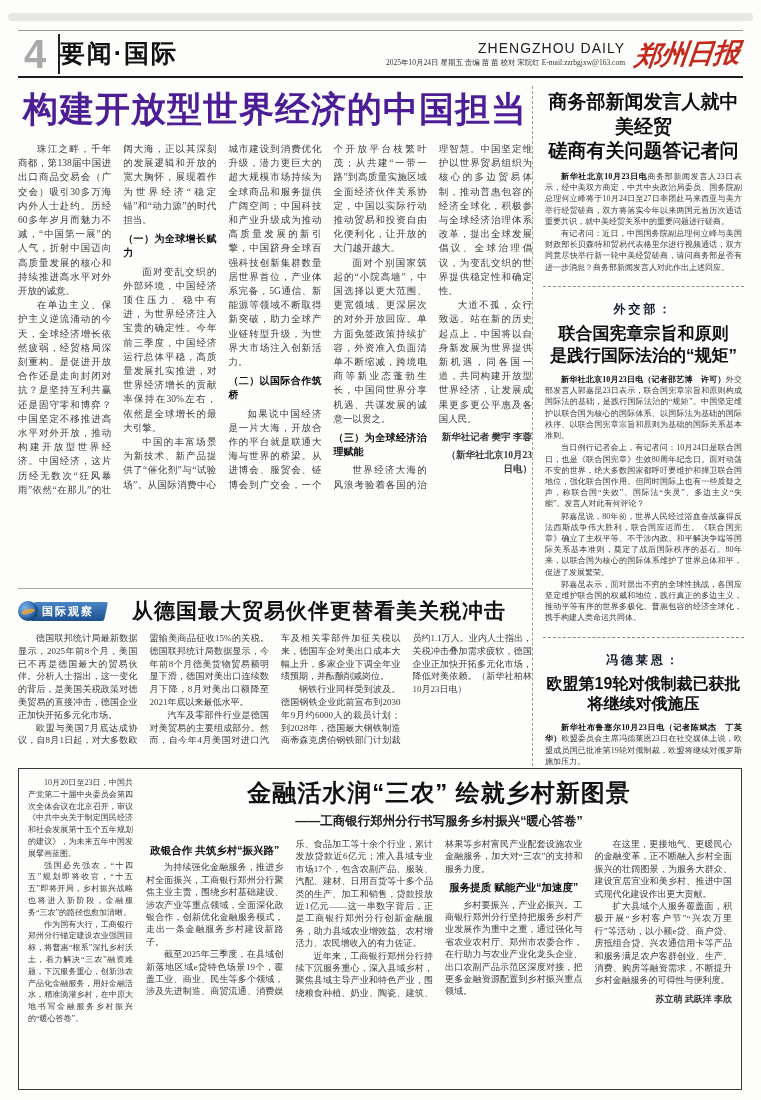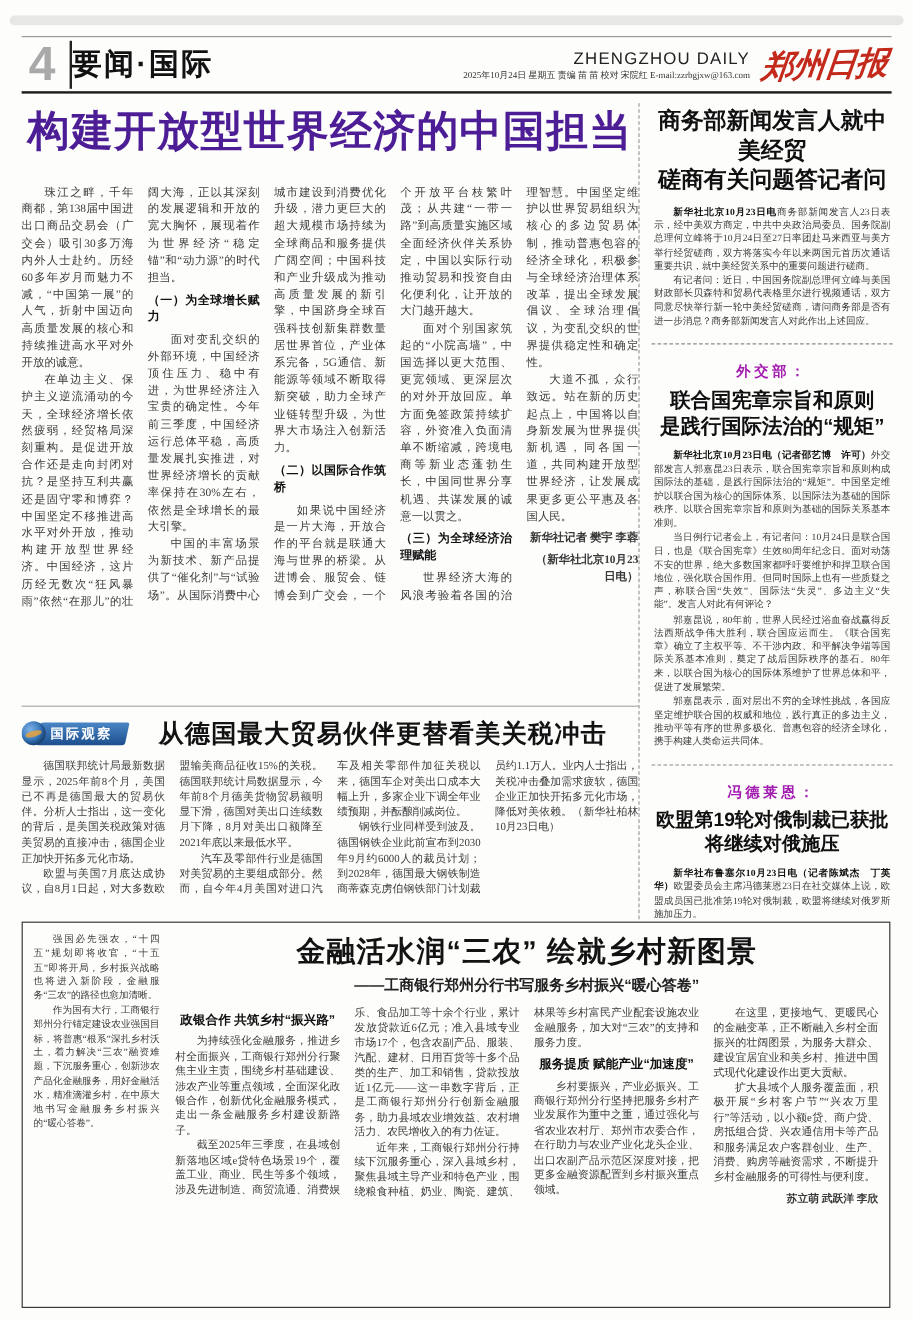--- a/index.html
+++ b/index.html
@@ -27,37 +27,37 @@
     font-family:"Liberation Sans",sans-serif; }
   .date-line { font-size:7.5px; color:#333; margin-top:2px; white-space:nowrap; }
   .masthead { font-size:27px; color:#c32a1c; font-weight:bold; font-style:italic;
     font-family:"Liberation Serif",serif; transform:skew(-8deg) rotate(-2deg);
     letter-spacing:-1px; padding-right:4px; }
 
   
   .main-headline { position:absolute; left:18px; top:86px; width:514px; height:48px;
     font-size:35px; font-weight:900; letter-spacing:1px; text-align:center;
     font-family:"Liberation Sans","DejaVu Sans",sans-serif; color:#4c1d95; }
-  .main-article { position:absolute; left:18px; top:154px; width:514px; height:440px;
+  .main-article { position:absolute; left:18px; top:142px; width:514px; height:440px;
     column-count:5; column-gap:12px; overflow:hidden;
     font-size:9.5px; line-height:14.2px; text-align:justify; color:#3a3a3a; }
   .main-article p, .middle-body p, .box-body p, .box-intro p, .art-body p
     { text-indent:2em; }
   .item-subhead { font-weight:bold; text-indent:0 !important; color:#111;
     font-family:"Liberation Sans",sans-serif; margin:5px 0 4px; font-size:10px; }
   .item-credit { text-align:right; text-indent:0 !important; font-weight:bold; margin-top:4px; }
   .item-authors { text-align:right; text-indent:0 !important; font-weight:bold; margin-top:6px; }
 
   
   .right-col { position:absolute; left:532px; top:86px; width:212px; height:680px;
     border-left:1px dashed #9b9b9b; padding-left:10px; overflow:hidden; }
   .r-art { padding:4px 2px 8px; }
   .r-sep { border-top:1px dashed #8a8a8a; margin:4px 0 6px; }
   .r-kicker { text-align:center; font-weight:bold; font-size:12px; letter-spacing:3px;
-    font-family:"Liberation Sans",sans-serif; margin:4px 0 5px; color:#a21caf; }
+    font-family:"Liberation Sans",sans-serif; margin:4px 0 5px; color:#0f172a; }
   .r-headline { text-align:center; font-weight:bold; white-space:pre-line;
     font-family:"Liberation Sans","DejaVu Sans",sans-serif; color:#101010;
     line-height:1.3; margin-bottom:7px; }
   .hl-1 { font-size:19px; }
   .hl-2 { font-size:17px; }
   .hl-3 { font-size:16px; }
   .art-body { font-size:8px; line-height:11.2px; text-align:justify; color:#3a3a3a; }
   .art-body p { margin-bottom:1px; }
   .dateline { font-weight:bold; color:#111; }
 
@@ -192,20 +192,21 @@
     <div class="middle-body">
         <p class="item-p">德国联邦统计局最新数据显示，2025年前8个月，美国已不再是德国最大的贸易伙伴。分析人士指出，这一变化的背后，是美国关税政策对德美贸易的直接冲击，德国企业正加快开拓多元化市场。</p>
         <p class="item-p">欧盟与美国7月底达成协议，自8月1日起，对大多数欧盟输美商品征收15%的关税。德国联邦统计局数据显示，今年前8个月德美货物贸易额明显下滑，德国对美出口连续数月下降，8月对美出口额降至2021年底以来最低水平。</p>
         <p class="item-p">汽车及零部件行业是德国对美贸易的主要组成部分。然而，自今年4月美国对进口汽车及相关零部件加征关税以来，德国车企对美出口成本大幅上升，多家企业下调全年业绩预期，并酝酿削减岗位。</p>
         <p class="item-p">钢铁行业同样受到波及。德国钢铁企业此前宣布到2030年9月约6000人的裁员计划；到2028年，德国最大钢铁制造商蒂森克虏伯钢铁部门计划裁员约1.1万人。业内人士指出，关税冲击叠加需求疲软，德国企业正加快开拓多元化市场，降低对美依赖。（新华社柏林10月23日电）</p>
       </div>
   </div>
 
   <div class="bottom-box">
     <div class="box-intro">
+        <p class="item-p">10月20日至23日，中国共产党第二十届中央委员会第四次全体会议在北京召开，审议《中共中央关于制定国民经济和社会发展第十五个五年规划的建议》，为未来五年中国发展擘画蓝图。</p>
         <p class="item-p">强国必先强农，“十四五”规划即将收官，“十五五”即将开局，乡村振兴战略也将进入新阶段，金融服务“三农”的路径也愈加清晰。</p>
         <p class="item-p">作为国有大行，工商银行郑州分行锚定建设农业强国目标，将普惠“根系”深扎乡村沃土，着力解决“三农”融资难题，下沉服务重心，创新涉农产品化金融服务，用好金融活水，精准滴灌乡村，在中原大地书写金融服务乡村振兴的“暖心答卷”。</p>
       </div>
     <div class="box-main">
       <div class="box-headline">金融活水润“三农”  绘就乡村新图景</div>
       <div class="box-subtitle">——工商银行郑州分行书写服务乡村振兴“暖心答卷”</div>
       <div class="box-body">
           <p class="item-subhead">政银合作 共筑乡村“振兴路”</p>
           <p class="item-p">为持续强化金融服务，推进乡村全面振兴，工商银行郑州分行聚焦主业主责，围绕乡村基础建设、涉农产业等重点领域，全面深化政银合作，创新优化金融服务模式，走出一条金融服务乡村建设新路子。</p>
           <p class="item-p">截至2025年三季度，在县域创新落地区域e贷特色场景19个，覆盖工业、商业、民生等多个领域，涉及先进制造、商贸流通、消费娱乐、食品加工等十余个行业，累计发放贷款近6亿元；准入县域专业市场17个，包含农副产品、服装、汽配、建材、日用百货等十多个品类的生产、加工和销售，贷款投放近1亿元——这一串数字背后，正是工商银行郑州分行创新金融服务，助力县域农业增效益、农村增活力、农民增收入的有力佐证。</p>

